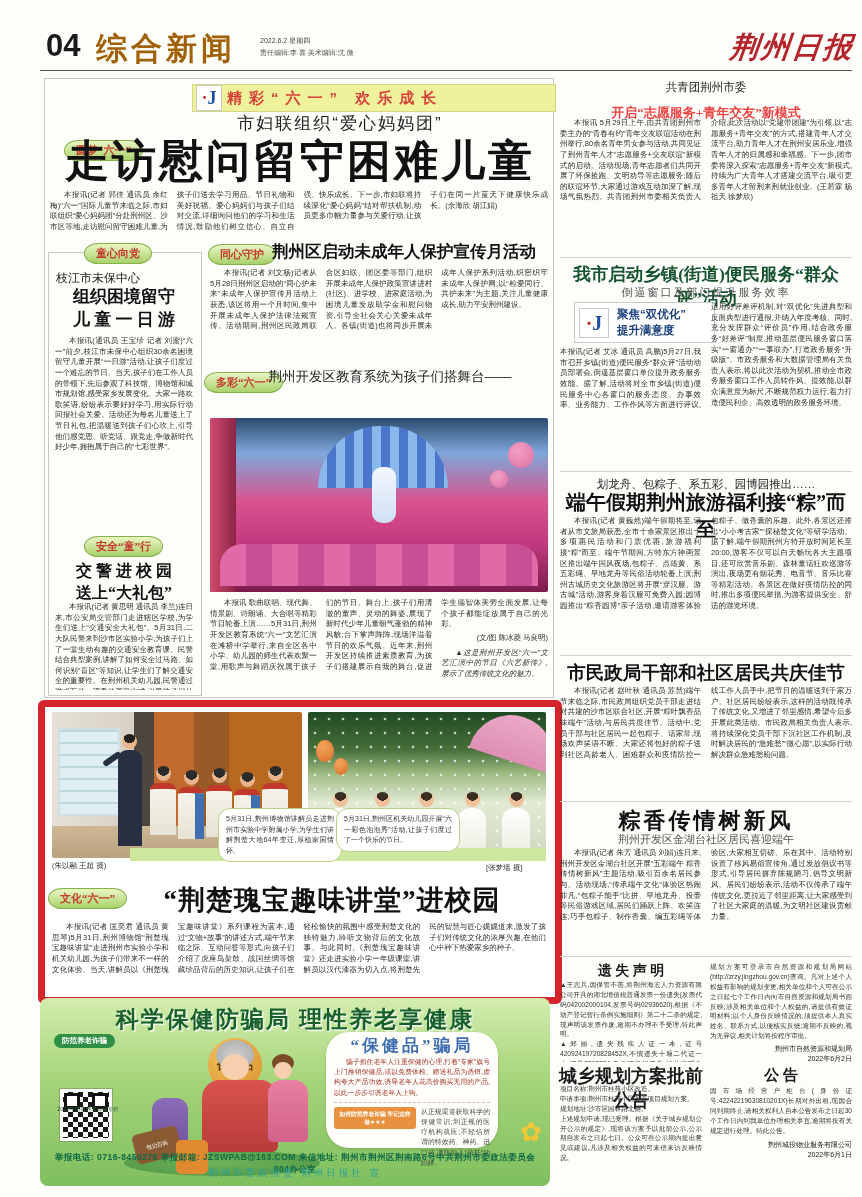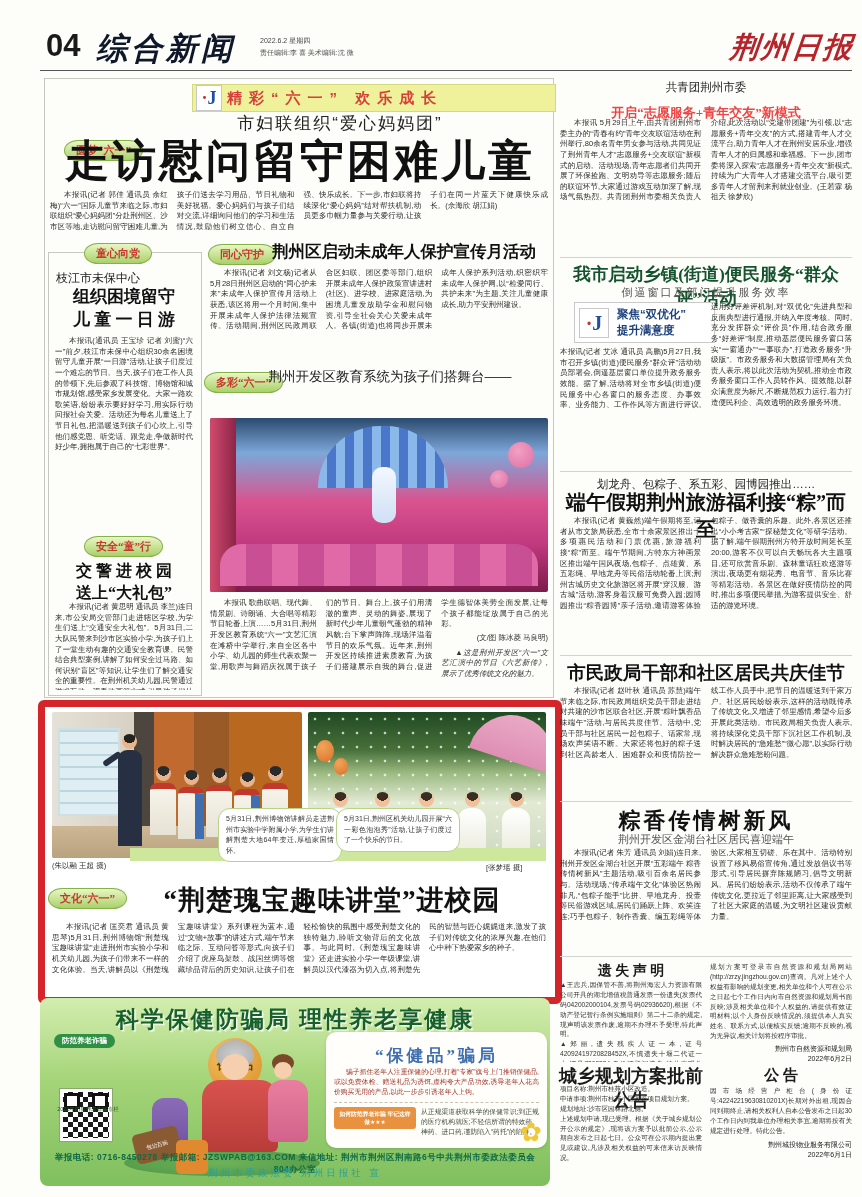--- a/index.html
+++ b/index.html
@@ -110,21 +110,21 @@
   .tiny{font-size:6.6px;line-height:1.5;color:#333;text-align:justify;}
   .pre{white-space:pre-line;}
   .sig{font-size:7px;color:#222;text-align:right;}
 </style>
 </head>
 <body>
 
 <div id="canvas">
 
   <div class="abs bold" style="left:46px;top:28px;font-size:31px;color:#1a1a1a;">04</div>
-  <div class="abs bold" style="left:96px;top:28px;font-size:31px;letter-spacing:4px;color:#0f172a;font-style:italic;">综合新闻</div>
+  <div class="abs bold" style="left:96px;top:28px;font-size:31px;letter-spacing:4px;color:#a16207;">综合新闻</div>
   <div class="abs" style="left:260px;top:36px;font-size:7px;color:#444;">2022.6.2 星期四</div>
   <div class="abs" style="left:260px;top:48px;font-size:7px;color:#555;">责任编辑:李 喜  美术编辑:沈 微</div>
   <div class="abs serif bold masthead" style="left:730px;top:28px;font-size:29px;">荆州日报</div>
   <div class="abs divider" style="left:40px;top:70px;width:812px;background:#555;"></div>
 
   <div class="abs frame" style="left:44px;top:78px;width:508px;height:618px;"></div>
 
   <div class="abs banner" style="left:192px;top:84px;width:328px;height:26px;padding-left:34px;">精彩“六一” 欢乐成长</div>
   <div class="abs jlogo" style="left:196px;top:85px;width:24px;height:24px;font-size:18px;line-height:24px;"><i>·</i><span>J</span></div>
 
@@ -213,21 +213,21 @@
     <div class="abs body-purple" style="left:112px;top:100px;width:36px;height:56px;"></div>
     <div class="abs granny-hair" style="left:176px;top:42px;width:38px;height:30px;"></div>
     <div class="abs face" style="left:181px;top:56px;width:28px;height:26px;"></div>
     <div class="abs body-red" style="left:162px;top:82px;width:76px;height:72px;"></div>
     <div class="abs" style="left:232px;top:56px;width:22px;height:18px;border-radius:50%;background:#7a4a28;"></div>
     <div class="abs face" style="left:234px;top:64px;width:18px;height:17px;"></div>
     <div class="abs body-pink" style="left:228px;top:82px;width:40px;height:62px;"></div>
     <div class="abs bag" style="left:94px;top:132px;width:46px;height:30px;background:#8a5a32;transform:rotate(-14deg);">包治百病</div>
     <div class="abs bag" style="left:136px;top:142px;width:32px;height:34px;background:#e0892f;"></div>
 
-    <div class="abs panel" style="left:286px;top:34px;width:221px;height:116px;padding:12px 8px;box-sizing:border-box;">
+    <div class="abs panel" style="left:286px;top:34px;width:172px;height:116px;padding:2px 8px;box-sizing:border-box;border-radius:23px;">
       <div class="ctr panel-title serif">“保健品”骗局</div>
       <div class="panel-body">骗子抓住老年人注重保健的心理,打着“专家”旗号上门推销保健品,或以免费体检、赠送礼品为诱饵,虚构夸大产品功效,诱导老年人花高价购买无用的产品,以此一步步引诱老年人上钩。</div>
       <div style="border-top:1px dashed #c9c2ae;margin:4px 0;"></div>
       <div style="display:flex;gap:5px;align-items:flex-start;">
         <div class="tip-label" style="width:74px;flex:none;">如何防范养老诈骗 牢记这样做★★★</div>
         <div class="tip-body">从正规渠道获取科学的保健常识;到正规的医疗机构就医;不轻信所谓的特效药、神药、进口药,谨防陷入“药托”的陷阱。</div>
       </div>
     </div>
     <div class="abs" style="right:8px;bottom:38px;font-size:26px;color:#f2c832;">✿</div>
 

